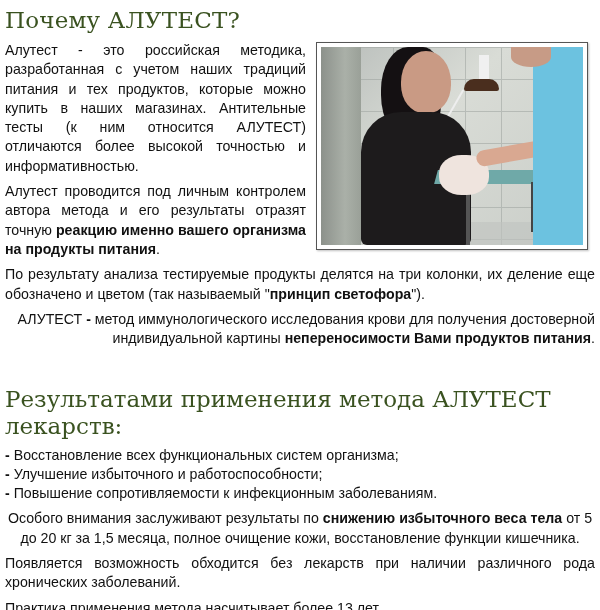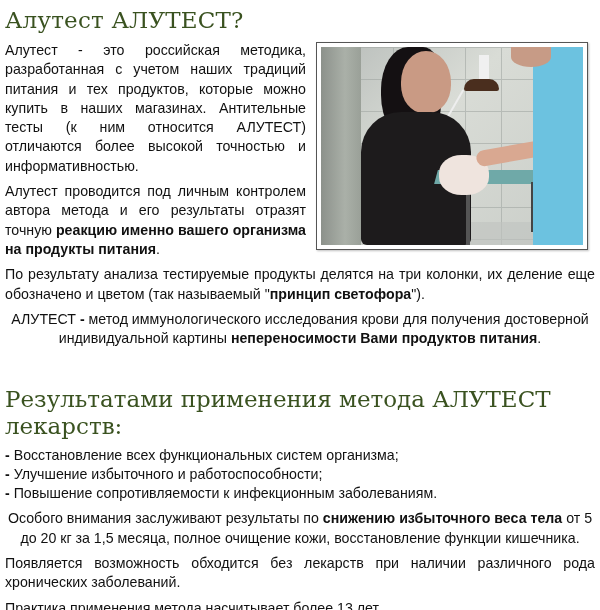--- a/index.html
+++ b/index.html
@@ -58,21 +58,21 @@
     .floor { position: absolute; left: 40px; top: 175px; width: 222px; height: 23px;
       background: #bfc3bf; opacity: .6; }
     .list-line { margin: 0; line-height: 19px; }
     .spacer { height: 32px; }
     b { font-weight: bold; }
   </style>
 </head>
 <body>
 
 <div class="content">
-  <h1>Алутест АЛУТЕСТ?</h1>
+  <h1>Почему АЛУТЕСТ?</h1>
 
   <div class="photo-frame">
     <div class="photo">
       <div class="tiles"></div>
       <div class="curtain"></div>
       <div class="floor"></div>
       <div class="lamp-top"></div>
       <div class="lamp-head"></div>
       <div class="lamp-arm"></div>
       <div class="woman-hair"></div>
@@ -87,21 +87,21 @@
       <div class="nurse-head"></div>
     </div>
   </div>
 
   <p>Алутест - это российская методика, разработанная с учетом наших традиций питания и тех продуктов, которые можно купить в наших магазинах. Антительные тесты (к ним относится АЛУТЕСТ) отличаются более высокой точностью и информативностью.</p>
 
   <p><span>Алутест проводится под личным контролем автора метода и его результаты отразят точную </span><b>реакцию именно вашего организма на продукты питания</b><span>.</span></p>
 
   <p><span>По результату анализа тестируемые продукты делятся на три колонки, их деление еще обозначено и цветом (так называемый "</span><b>принцип светофора</b><span>").</span></p>
 
-  <p style="text-align:center"><span>АЛУТЕСТ</span><b> - </b><span>метод иммунологического исследования крови для получения достоверной индивидуальной картины </span><b>непереносимости Вами продуктов питания</b><span>.</span></p>
+  <p style="text-align:right"><span>АЛУТЕСТ</span><b> - </b><span>метод иммунологического исследования крови для получения достоверной индивидуальной картины </span><b>непереносимости Вами продуктов питания</b><span>.</span></p>
 
   <div class="spacer"></div>
 
   <h2>Результатами применения метода АЛУТЕСТ лекарств:</h2>
 
   <div style="margin-bottom:6px">
     <div class="list-line"><b>- </b><span>Восстановление всех функциональных систем организма;</span></div>
     <div class="list-line"><b>- </b><span>Улучшение избыточного и работоспособности;</span></div>
     <div class="list-line"><b>- </b><span>Повышение сопротивляемости к инфекционным заболеваниям.</span></div>
   </div>

